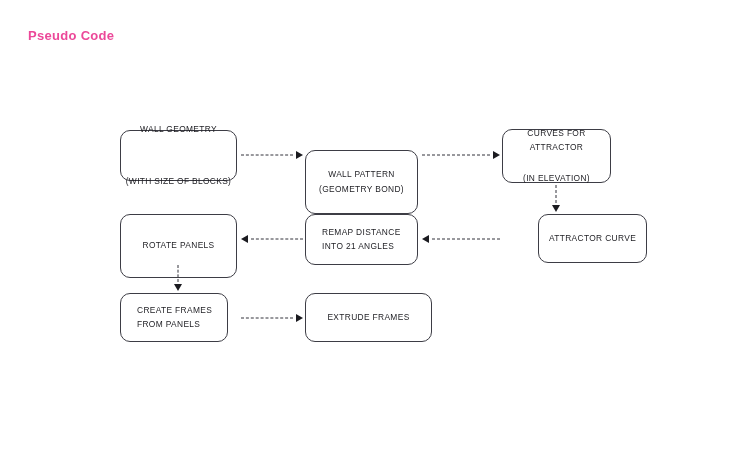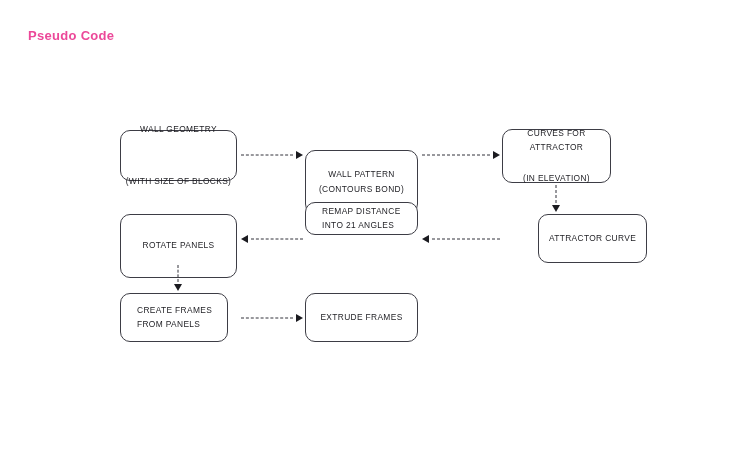--- a/index.html
+++ b/index.html
@@ -74,24 +74,24 @@
   }
   .node.spaced .line.gap {
     margin-top: 18px;
   }
 
   
   #node-wall-geometry   { left: 120px; top: 130px; width: 117px; height: 51px; gap: 37px; }
   #node-wall-pattern    { left: 305px; top: 130px; width: 113px; height: 64px; margin-top: 20px; }
   #node-curves-contours { left: 502px; top: 129px; width: 109px; height: 54px; }
   #node-rotate-panels   { left: 120px; top: 214px; width: 117px; height: 64px; }
-  #node-remap-distance  { left: 305px; top: 202px; width: 113px; height: 33px; }
+  #node-remap-distance  { left: 305px; top: 214px; width: 113px; height: 51px; }
   #node-attractor-curve { left: 502px; top: 214px; width: 109px; height: 49px; margin-left: 36px; }
   #node-create-frames   { left: 120px; top: 293px; width: 108px; height: 49px; }
-  #node-extrude-frames  { left: 305px; top: 293px; width: 113px; height: 49px; }
+  #node-extrude-frames  { left: 305px; top: 293px; width: 127px; height: 49px; }
 
   
   .connector { position: absolute; }
   .connector .dash-h {
     position: absolute;
     left: 0;
     top: 50%;
     height: 0;
     border-top: 1.3px dashed #33333a;
     transform: translateY(-50%);
@@ -162,21 +162,21 @@
 
   <div class="diagram">
 
     <div class="node spaced" id="node-wall-geometry">
       <span class="line">WALL GEOMETRY</span>
       <span class="line">(WITH SIZE OF BLOCKS)</span>
     </div>
 
     <div class="node spaced" id="node-wall-pattern">
       <span class="line">WALL PATTERN</span>
-      <span class="line">(CONTOURS BOND)</span>
+      <span class="line">(GEOMETRY BOND)</span>
     </div>
 
     <div class="node spaced" id="node-curves-contours">
       <span class="line">CURVES FOR</span>
       <span class="line">ATTRACTOR</span>
       <span class="line gap">(IN ELEVATION)</span>
     </div>
 
     <div class="node" id="node-rotate-panels">
       <span class="line">ROTATE PANELS</span>

